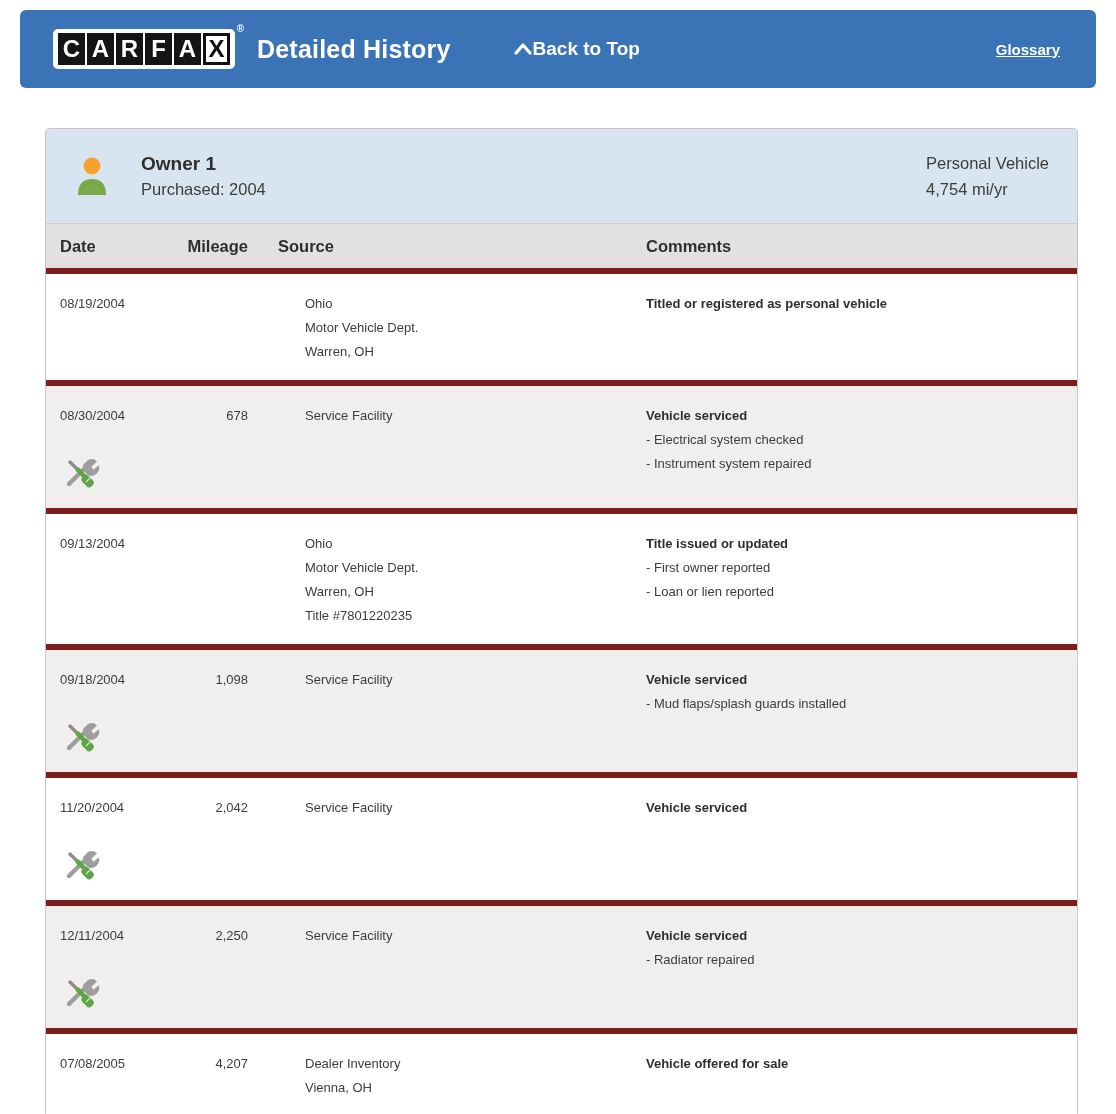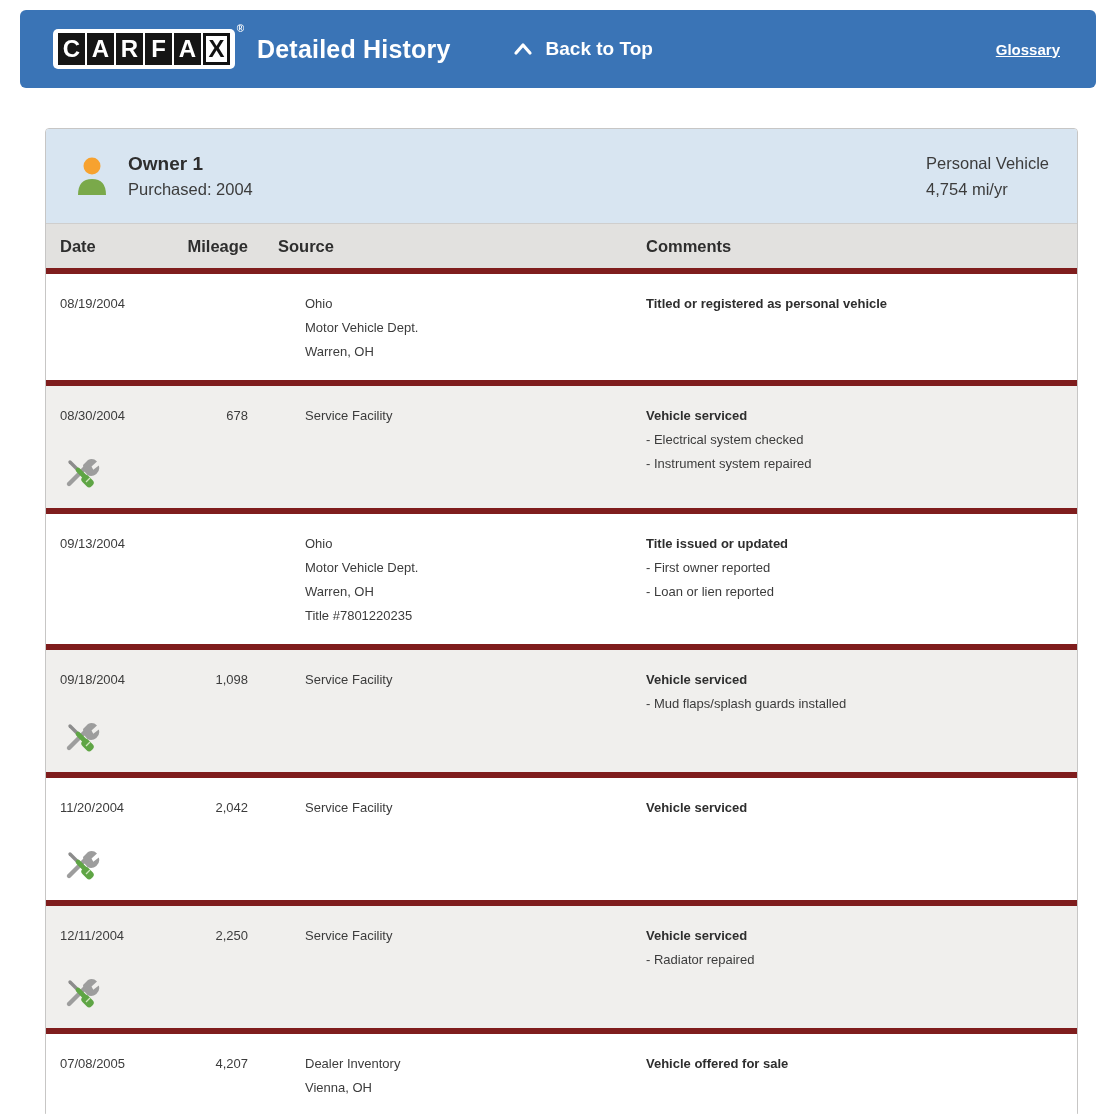--- a/index.html
+++ b/index.html
@@ -37,21 +37,21 @@
   }
   .logo-reg {
     position: absolute; top: -6px; right: -9px;
     color: #ffffff; font-size: 10px; font-weight: bold;
   }
   .bar-title {
     color: #ffffff; font-weight: bold; font-size: 25px;
     margin-left: 22px; letter-spacing: 0.2px;
   }
   .back-top {
-    display: flex; align-items: center; gap: 13px;
+    display: flex; align-items: center; 
     margin-left: 62px; cursor: pointer;
     color: #ffffff; font-weight: bold; font-size: 19px;
     background: none; border: none; padding: 0;
     font-family: inherit;
   }
   .glossary {
     margin-left: auto; margin-right: 36px;
     color: #ffffff; font-weight: bold; font-size: 15px;
     text-decoration: underline; cursor: pointer;
   }
@@ -65,21 +65,21 @@
     overflow: hidden;
     background: #ffffff;
   }
 
   .owner-band {
     background: #d8e5f1;
     height: 94px;
     display: flex; align-items: center;
     padding: 0 28px;
   }
-  .owner-left { display: flex; align-items: center; gap: 18px; }
+  .owner-left { display: flex; align-items: center; gap: 31px; }
   .owner-name { font-weight: bold; font-size: 19px; color: #2e2e2e; line-height: 26px; }
   .owner-sub  { font-size: 16.5px; color: #3c3c3c; line-height: 24px; }
   .owner-right { margin-left: auto; text-align: left; font-size: 16.5px; line-height: 26px; color: #3c3c3c; }
 
   
   .grid-cols {
     display: grid;
     grid-template-columns: 120px 80px 370px 1fr;
   }
   .table-head {

